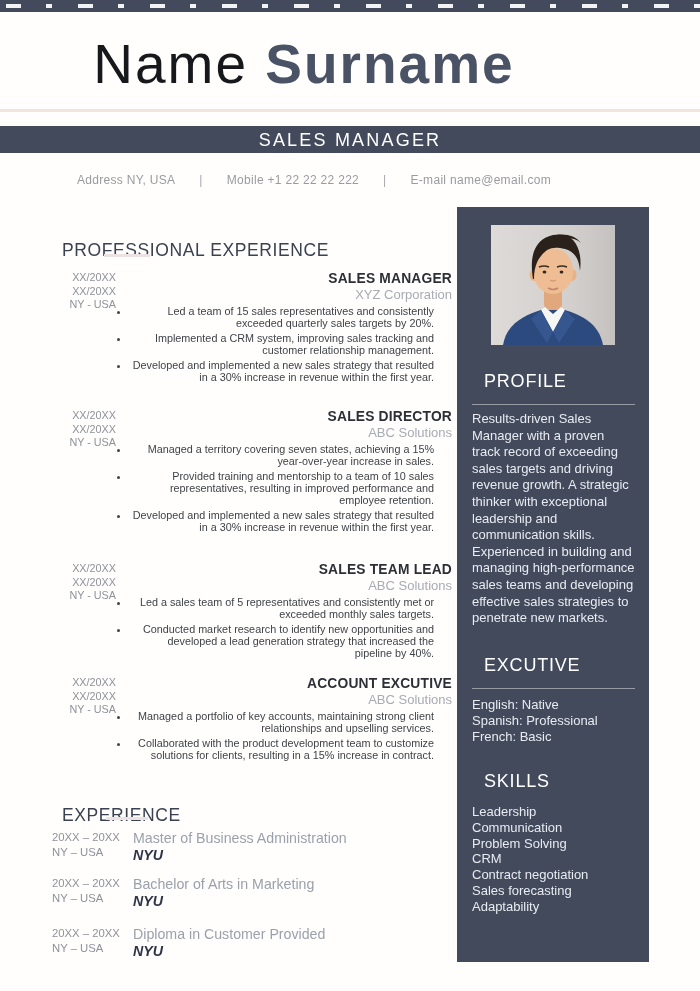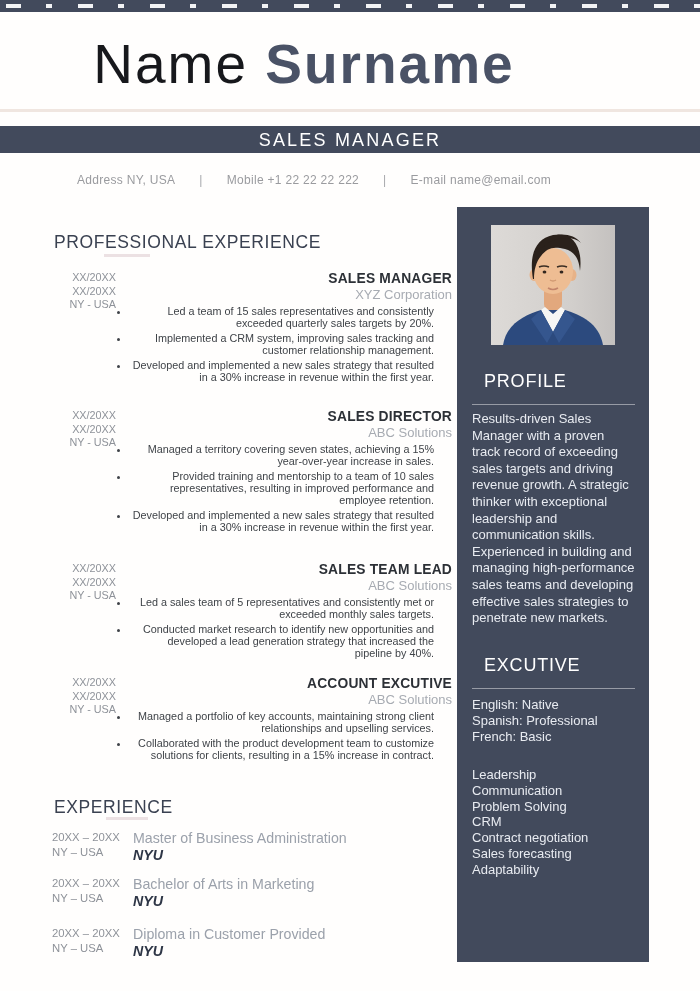--- a/index.html
+++ b/index.html
@@ -21,21 +21,21 @@
   
   .band{position:absolute;top:126px;left:0;width:700px;height:27px;background:#424a5c;
         color:#ffffff;text-align:center;line-height:28px;font-size:18px;letter-spacing:2.2px;}
 
   
   .contact{position:absolute;top:173px;left:0;width:628px;text-align:center;
         font-size:12px;color:#9a9b9f;letter-spacing:.3px;}
   .contact .sep{display:inline-block;margin:0 24px;color:#a7a8ac;}
 
   
-  .section-heading{position:absolute;left:46px;margin:8px;font-size:17.5px;font-weight:400;
+  .section-heading{position:absolute;left:46px;margin:16px;font-size:17.5px;font-weight:400;
         color:#3a4151;letter-spacing:.6px;}
   #exp-heading{top:224px;}
   #edu-heading{top:789px;}
   .heading-accent{position:absolute;height:3px;background:#ece1e3;}
   #exp-accent{top:254px;left:104px;width:46px;}
   #edu-accent{top:817px;left:106px;width:42px;}
 
   
   .job{position:absolute;left:52px;width:400px;display:grid;grid-template-columns:64px 1fr;text-align:right;}
   .job .dates{font-size:10.8px;line-height:13.5px;color:#8e9299;}
@@ -225,20 +225,21 @@
       <h2 class="sb-heading">EXCUTIVE</h2>
       <div class="sb-rule"></div>
       <ul class="sb-list">
         <li>English: Native</li>
         <li>Spanish: Professional</li>
         <li>French: Basic</li>
       </ul>
     </div>
 
     <div class="sb-section" id="sb-skills">
+      <h2 class="sb-heading">SKILLS</h2>
       <ul class="sb-list">
         <li>Leadership</li>
         <li>Communication</li>
         <li>Problem Solving</li>
         <li>CRM</li>
         <li>Contract negotiation</li>
         <li>Sales forecasting</li>
         <li>Adaptability</li>
       </ul>
     </div>

